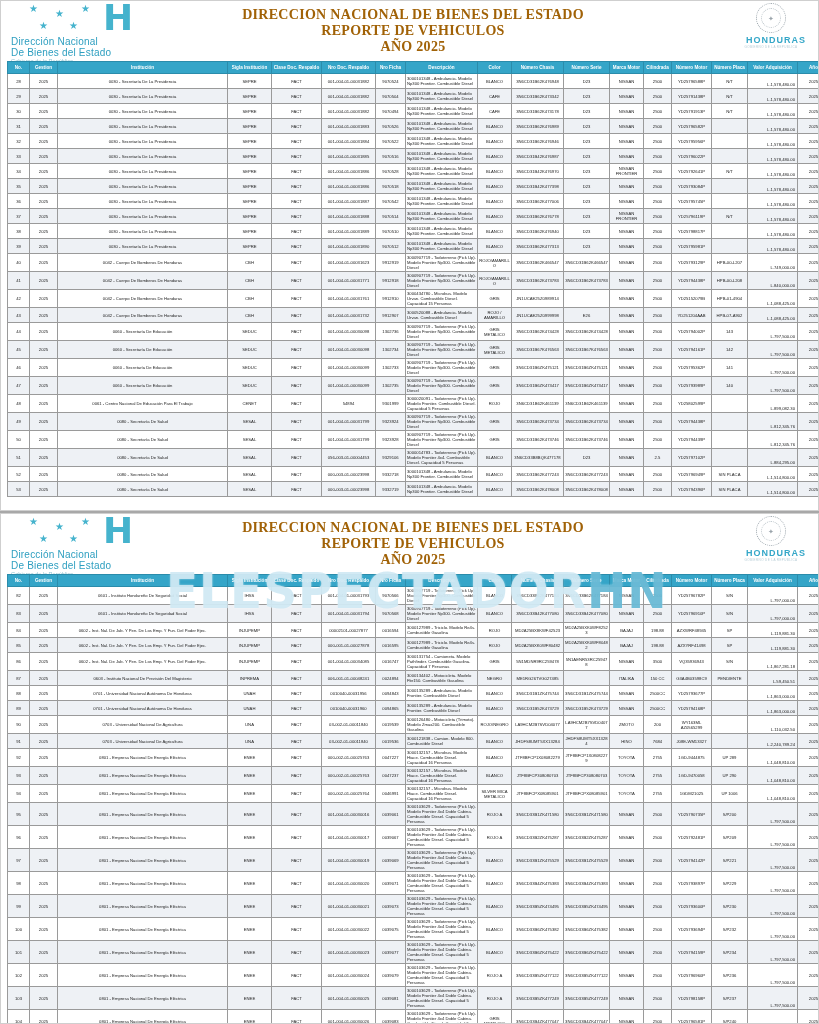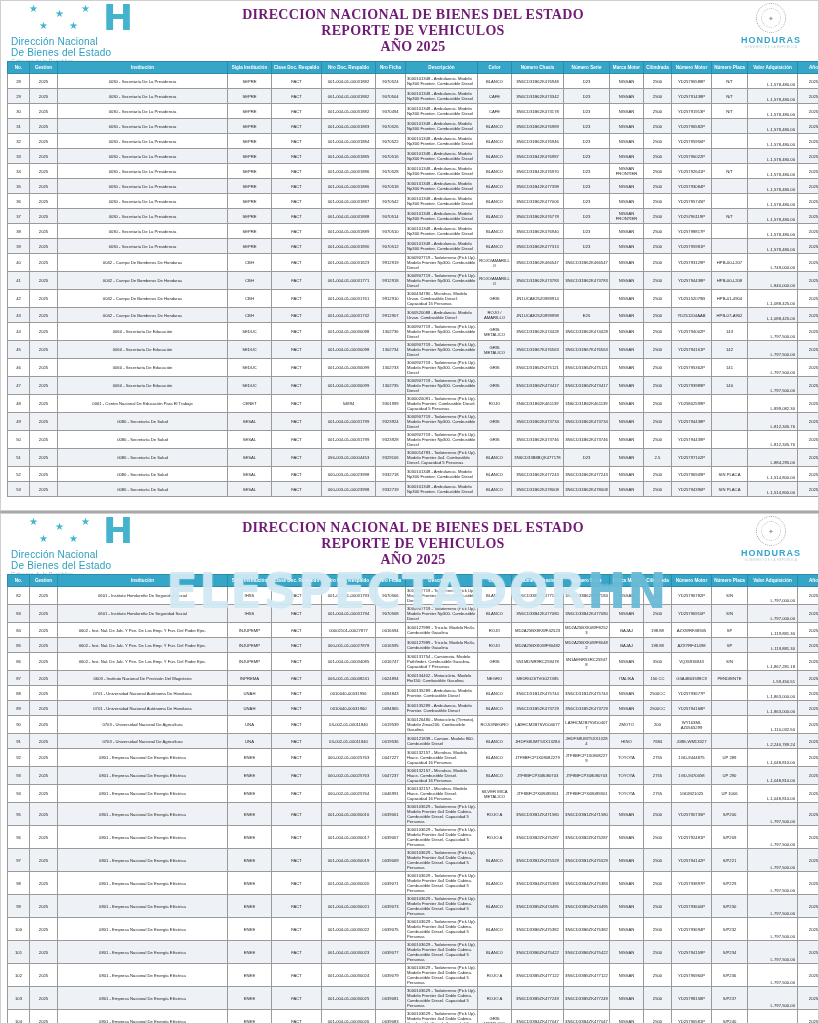--- a/index.html
+++ b/index.html
@@ -13,27 +13,27 @@
   .phead { height:60px; position:relative; }
   .logo { position:absolute; left:10px; top:3px; width:170px; }
   .logo-mark { position:relative; height:32px; }
   .star { position:absolute; color:#45b3cd; font-size:10px; line-height:10px; }
   .s1{left:18px;top:0;} .s2{left:44px;top:5px;} .s3{left:70px;top:0;}
   .s4{left:28px;top:17px;} .s5{left:58px;top:17px;}
   .logo-h { position:absolute; left:92px; top:-4px; color:#45b3cd; font-size:36px; font-weight:bold; line-height:36px; font-family:"DejaVu Sans",sans-serif; }
   .logo-t1 { color:#2e9fc0; font-size:10px; font-weight:normal; line-height:11px; letter-spacing:.2px; }
   .logo-t3 { color:#8fc3d2; font-size:5.5px; line-height:7px; }
 
-  .title-block { position:absolute; left:7px; right:0; top:6px; text-align:center; font-family:"Liberation Serif", serif; font-weight:bold; color:#701a75; }
+  .title-block { position:absolute; left:7px; right:0; top:6px; text-align:center; font-family:"Liberation Serif", serif; font-weight:bold; color:#a16207; }
   .title-line { font-size:14px; line-height:16px; letter-spacing:.3px; }
 
   .seal { position:absolute; right:12px; top:2px; width:70px; text-align:center; }
   .seal-circle { width:30px; height:30px; margin:0 auto; border:1px dotted #9aa4ab; border-radius:50%; position:relative; }
   .seal-inner { position:absolute; inset:4px; border:1px dotted #b9c2c8; border-radius:50%; font-size:7px; color:#9aa4ab; line-height:20px; text-align:center; }
-  .seal-name { color:#35a7c8; font-size:9px; font-weight:bold; letter-spacing:1px; margin-top:2px; }
+  .seal-name { color:#35a7c8; font-size:9px; font-weight:bold; letter-spacing:1px; margin-top:2px;text-align:right; }
   .seal-sub { color:#b7cdd6; font-size:3px; letter-spacing:.4px; }
 
   
   .sheet { position:absolute; left:6px; top:60px; }
   table { border-collapse:collapse; table-layout:fixed; width:822px; }
   th { background:#35a5c8; color:#fff; font-size:4.6px; font-weight:bold; padding:3px 1px; border:0.5px solid #2b8cab; line-height:5px; text-align:center; }
   td { border:0.5px solid #9a9a9a; font-size:4.2px; line-height:5px; color:#222; padding:1px; text-align:center; height:15px; vertical-align:middle; word-wrap:break-word; }
   tr:nth-child(even) td { background:#eef1f5; }
   td.desc { text-align:left; }
   td.valor { text-align:right; vertical-align:bottom; padding-right:2px; }

